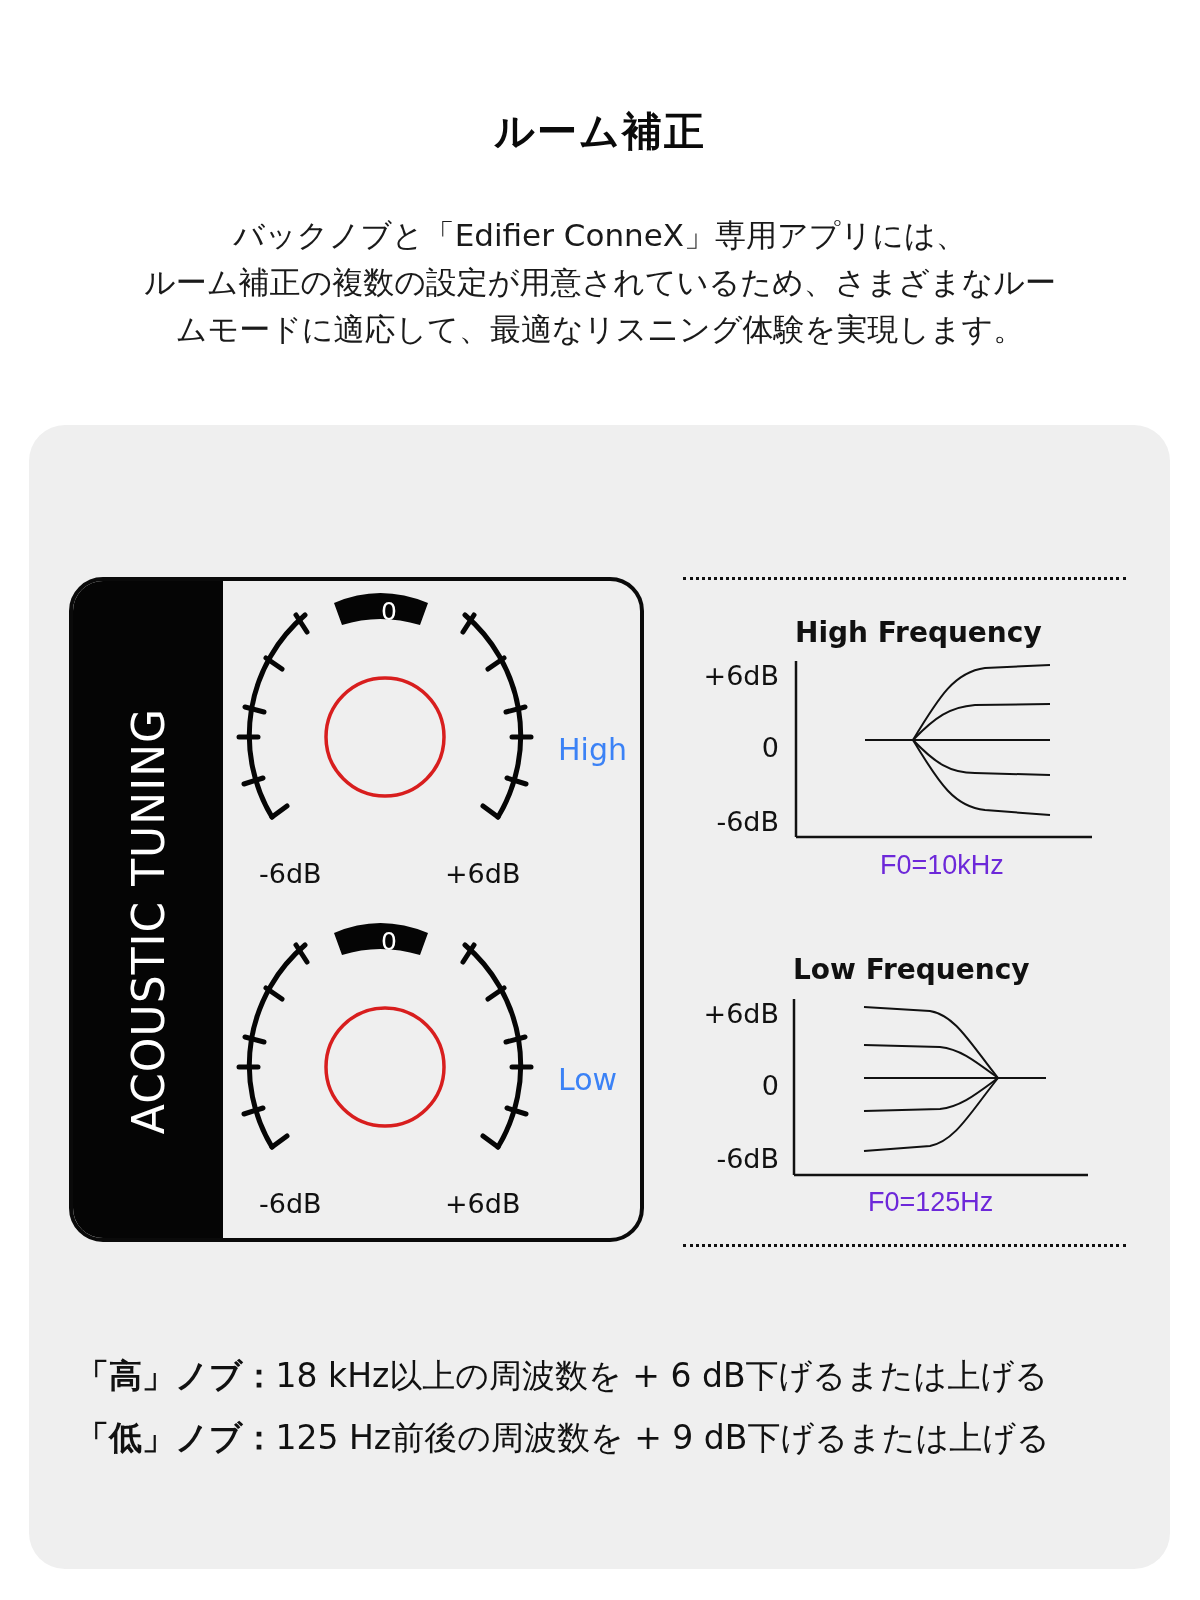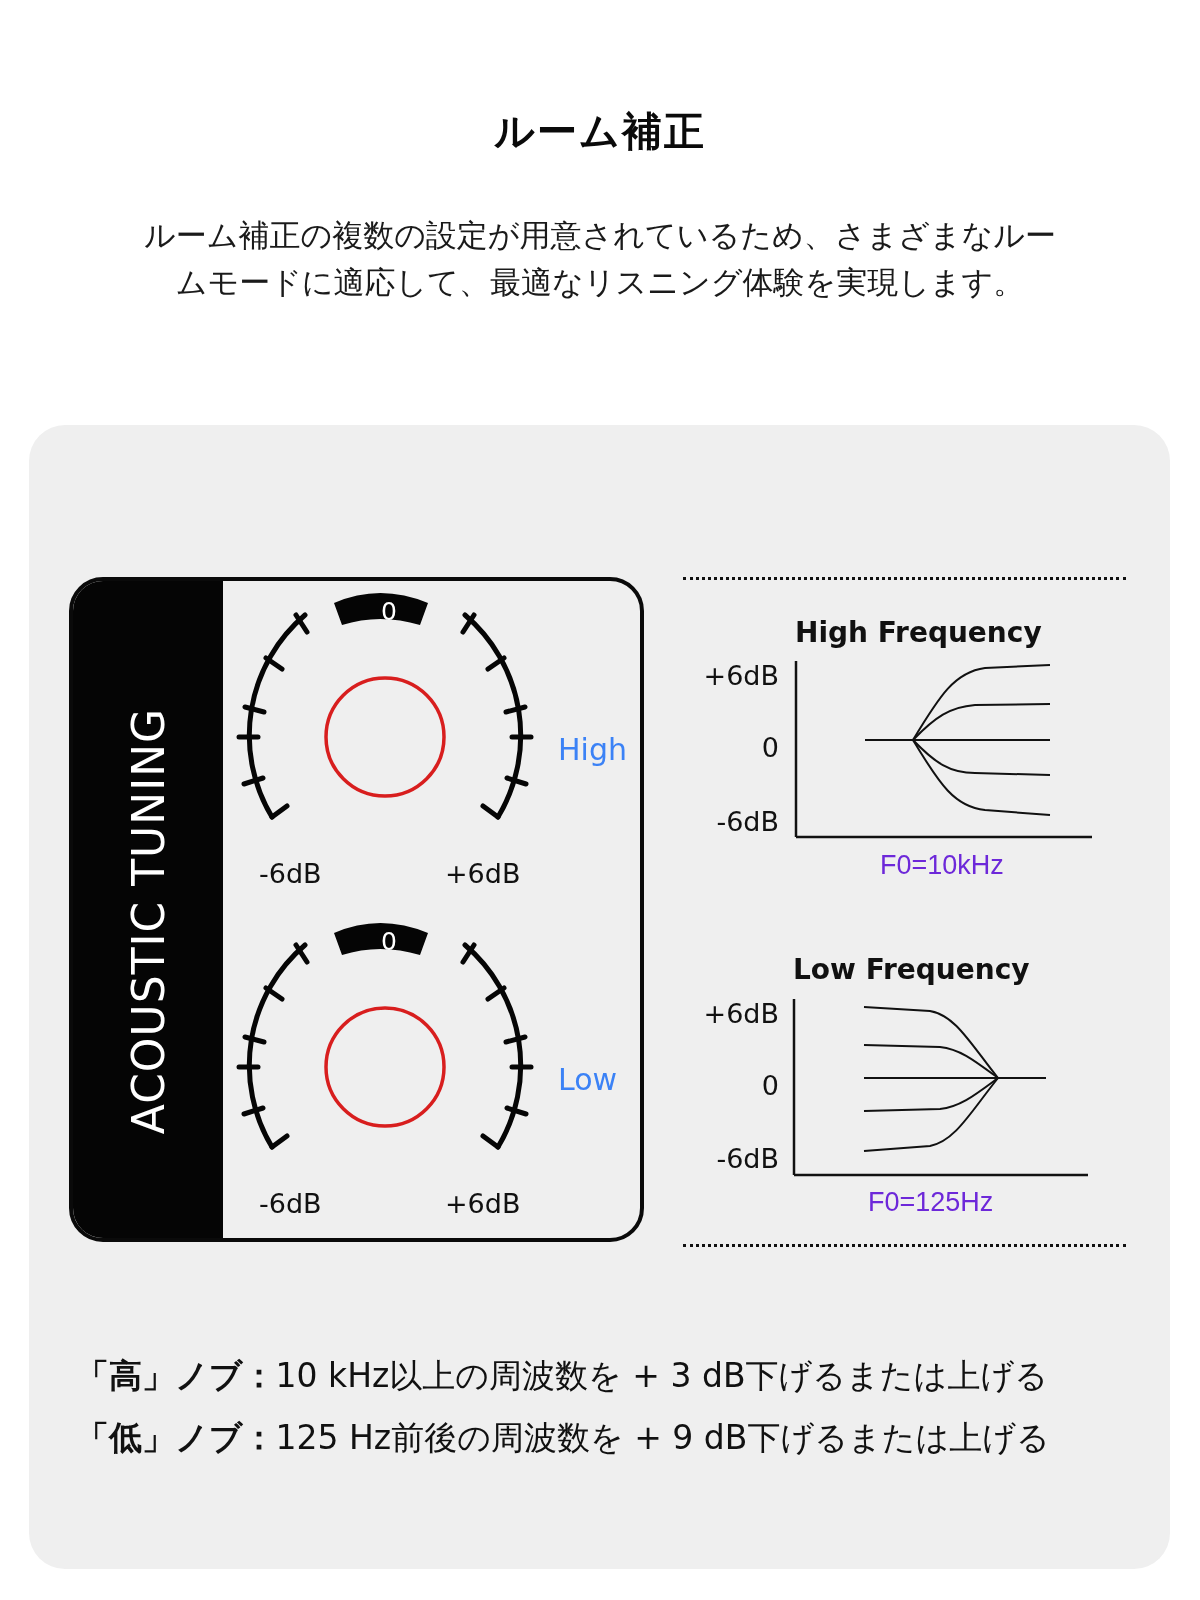--- a/index.html
+++ b/index.html
@@ -151,20 +151,21 @@
     .note .key {
       font-weight: bold;
     }
   </style>
 </head>
 <body>
 
 <div class="page-title">ルーム補正</div>
 
 <div class="intro">
+  <div>バックノブと「Edifier ConneX」専用アプリには、</div>
   <div>ルーム補正の複数の設定が用意されているため、さまざまなルー</div>
   <div>ムモードに適応して、最適なリスニング体験を実現します。</div>
 </div>
 
 <div class="panel"></div>
 
 <div class="knob-card">
   <div class="side-bar">
     <div class="side-label">ACOUSTIC TUNING</div>
   </div>
@@ -254,18 +255,18 @@
   <line x1="74" y1="85" x2="256" y2="85" stroke="#111" stroke-width="2"></line>
   <path d="M74 14 L140 18 C165 22, 180 50, 208 85" fill="none" stroke="#111" stroke-width="2"></path>
   <path d="M74 52 L150 54 C170 56, 185 68, 208 85" fill="none" stroke="#111" stroke-width="2"></path>
   <path d="M74 118 L150 116 C170 114, 185 102, 208 85" fill="none" stroke="#111" stroke-width="2"></path>
   <path d="M74 158 L140 153 C165 148, 180 120, 208 85" fill="none" stroke="#111" stroke-width="2"></path>
 </svg>
 <div class="f0-label" style="left:868px; top:1187px;">F0=125Hz</div>
 
 <div class="notes">
   <div class="note">
-    <span class="key">「高」ノブ：</span><span>10 kHz以上の周波数を + 3 dB下げるまたは上げる</span>
+    <span class="key">「高」ノブ：</span><span>18 kHz以上の周波数を + 6 dB下げるまたは上げる</span>
   </div>
   <div class="note">
     <span class="key">「低」ノブ：</span><span>125 Hz前後の周波数を + 9 dB下げるまたは上げる</span>
   </div>
 </div>
 
 </body></html>

